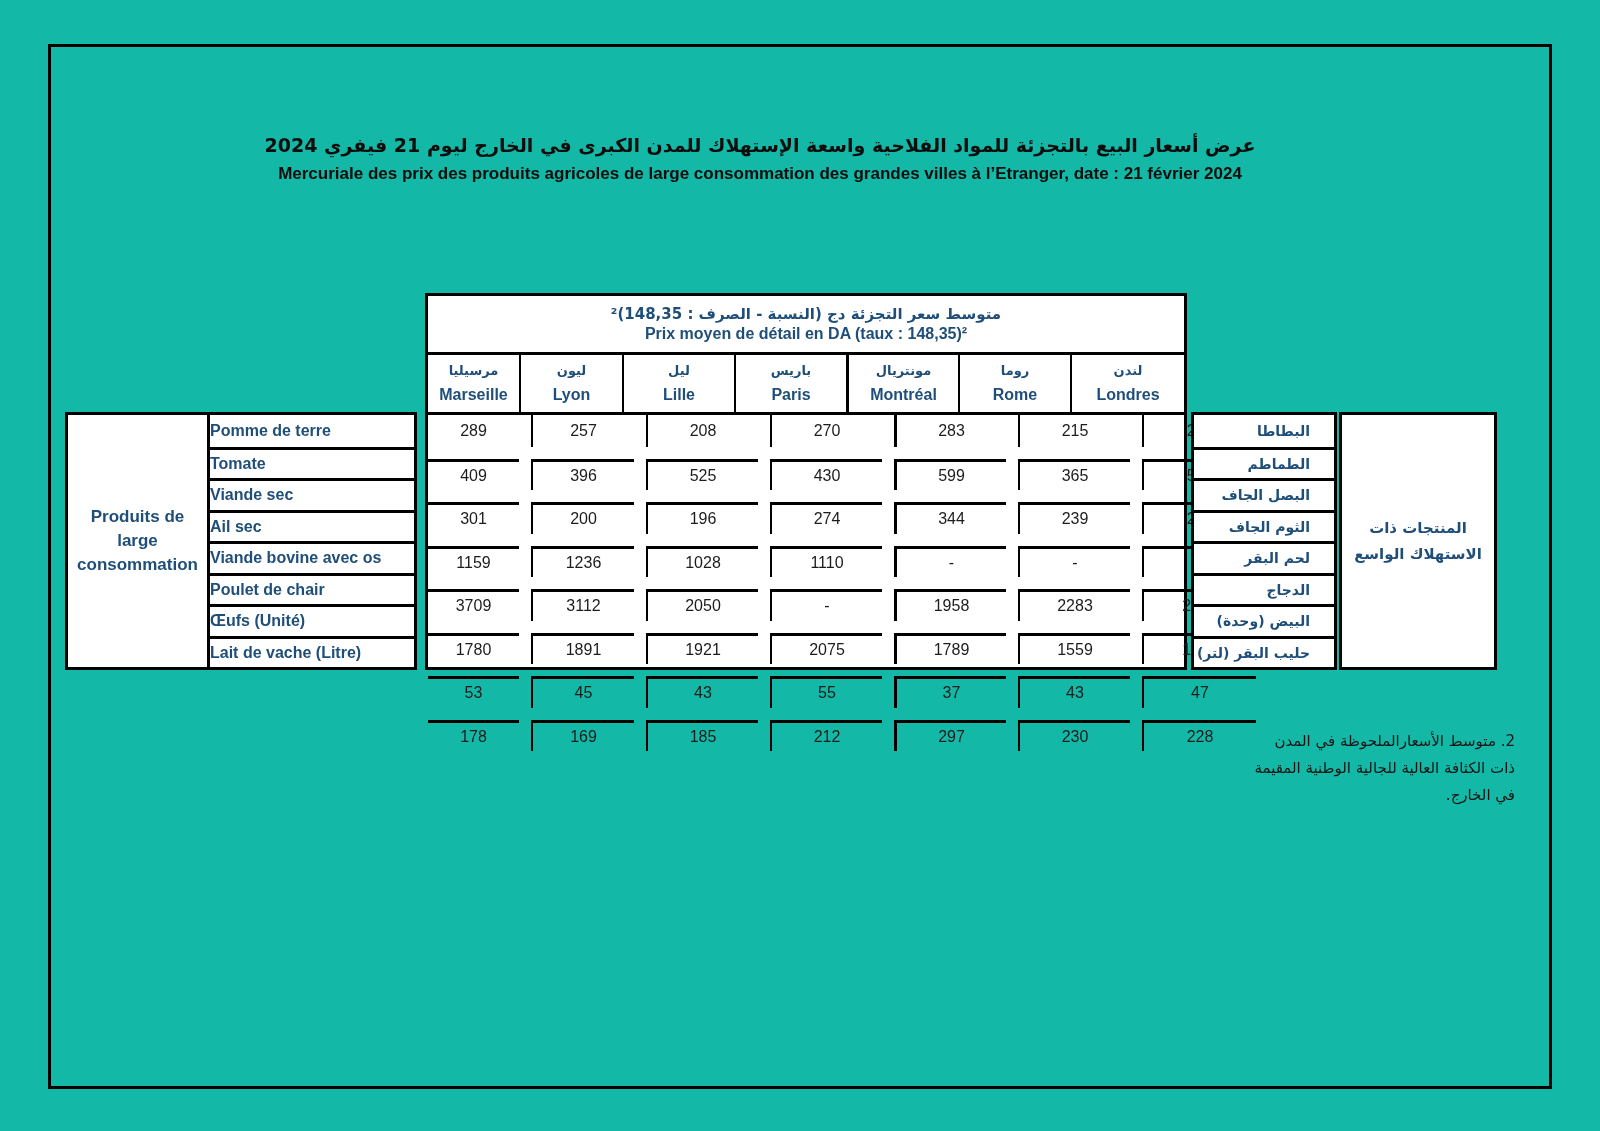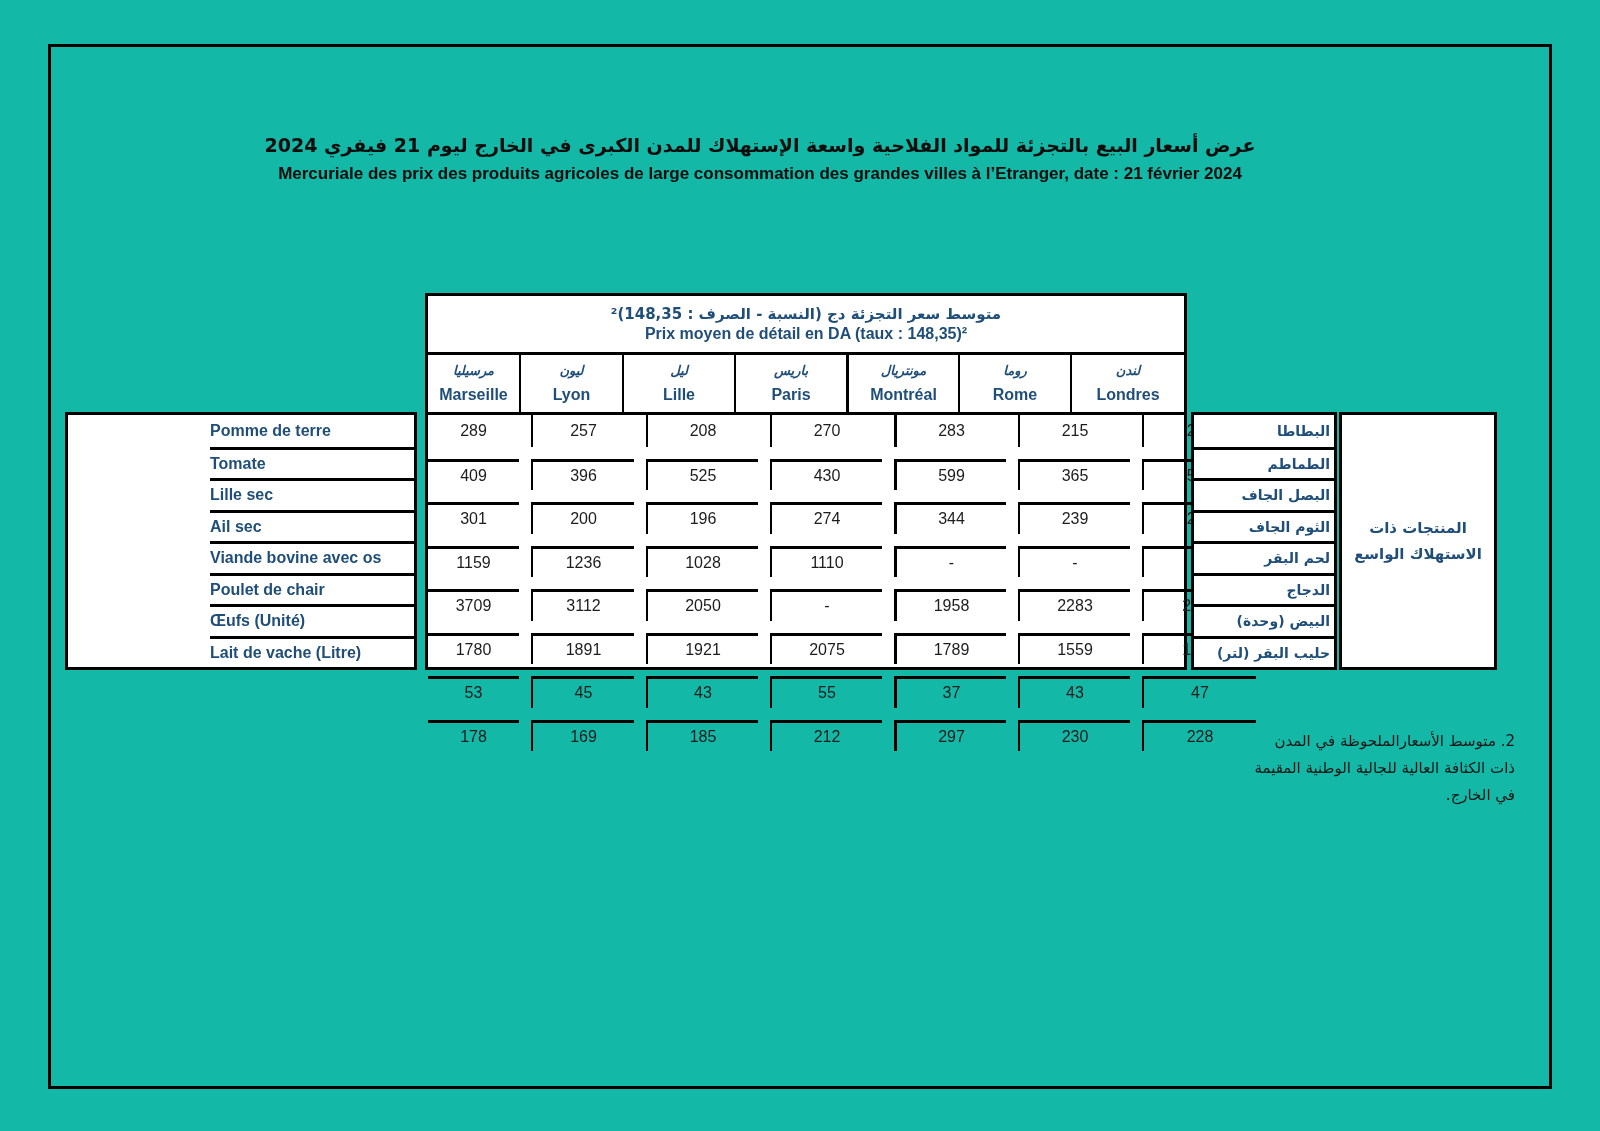--- a/index.html
+++ b/index.html
@@ -38,21 +38,21 @@
     box-sizing:border-box;display:grid;
     grid-template-columns:91px 103px 112px 112px 112px 112px 114px;
     background:#fff;
   }
   .city{
     display:flex;flex-direction:column;justify-content:space-evenly;align-items:center;
     border-left:2px solid #000;box-sizing:border-box;
   }
   .city.first-col{border-left:none;}
   .city.thick-left{border-left-width:3px;}
-  .city-ar{font-family:"DejaVu Sans",sans-serif;font-size:13px;font-weight:bold;color:#1f4e79;direction:rtl;font-style:italic;}
+  .city-ar{font-family:"DejaVu Sans",sans-serif;font-size:13px;font-weight:bold;color:#1f4e79;direction:rtl;}
   .city-fr{font-size:16px;font-weight:bold;color:#1f4e79;}
   .data-grid{
     position:absolute;left:425px;top:412px;width:762px;height:258px;
     border:3px solid #000;box-sizing:border-box;display:grid;
     grid-template-columns:91px 103px 112px 112px 112px 112px 114px;
     grid-auto-rows:31.5px;background:#fff;gap:12px;
   }
   .dc{
     display:flex;justify-content:center;align-items:center;
     border-left:2px solid #000;border-top:3px solid #000;box-sizing:border-box;
@@ -78,21 +78,21 @@
   }
   .prod-fr.top-row{border-top:none;}
   
   .names-block{
     position:absolute;left:1191px;top:412px;width:146px;height:258px;
     border:3px solid #000;box-sizing:border-box;display:grid;
     grid-template-columns:1fr;grid-auto-rows:31.5px;background:#fff;
   }
   .prod-ar{
     display:flex;align-items:center;justify-content:flex-start;
-    direction:rtl;padding-right:4px;box-sizing:border-box;
+    direction:rtl;padding-right:24px;box-sizing:border-box;
     border-top:3px solid #000;
     font-family:"DejaVu Sans",sans-serif;font-size:14px;font-weight:bold;color:#1f4e79;
   }
   .prod-ar.top-row{border-top:none;}
   .right-group{
     position:absolute;left:1339px;top:412px;width:158px;height:258px;
     border:3px solid #000;box-sizing:border-box;
     display:flex;flex-direction:column;justify-content:center;align-items:center;
     text-align:center;direction:rtl;background:#fff;
     font-family:"DejaVu Sans",sans-serif;font-size:15px;font-weight:bold;color:#1f4e79;line-height:26px;
@@ -215,23 +215,26 @@
     <div class="dc first-col">178</div>
     <div class="dc">169</div>
     <div class="dc">185</div>
     <div class="dc">212</div>
     <div class="dc thick-left">297</div>
     <div class="dc">230</div>
     <div class="dc">228</div>
   </div>
 
   <div class="left-block">
+    <div class="left-group">Produits de
+large
+consommation</div>
     <div class="prod-fr top-row">Pomme de terre</div>
     <div class="prod-fr">Tomate</div>
-    <div class="prod-fr">Lille sec</div>
+    <div class="prod-fr">Viande sec</div>
     <div class="prod-fr">Ail sec</div>
     <div class="prod-fr">Viande bovine avec os</div>
     <div class="prod-fr">Poulet de chair</div>
     <div class="prod-fr">Œufs (Unité)</div>
     <div class="prod-fr">Lait de vache (Litre)</div>
   </div>
 
   <div class="names-block">
     <div class="prod-ar top-row">البطاطا</div>
     <div class="prod-ar">الطماطم</div>

